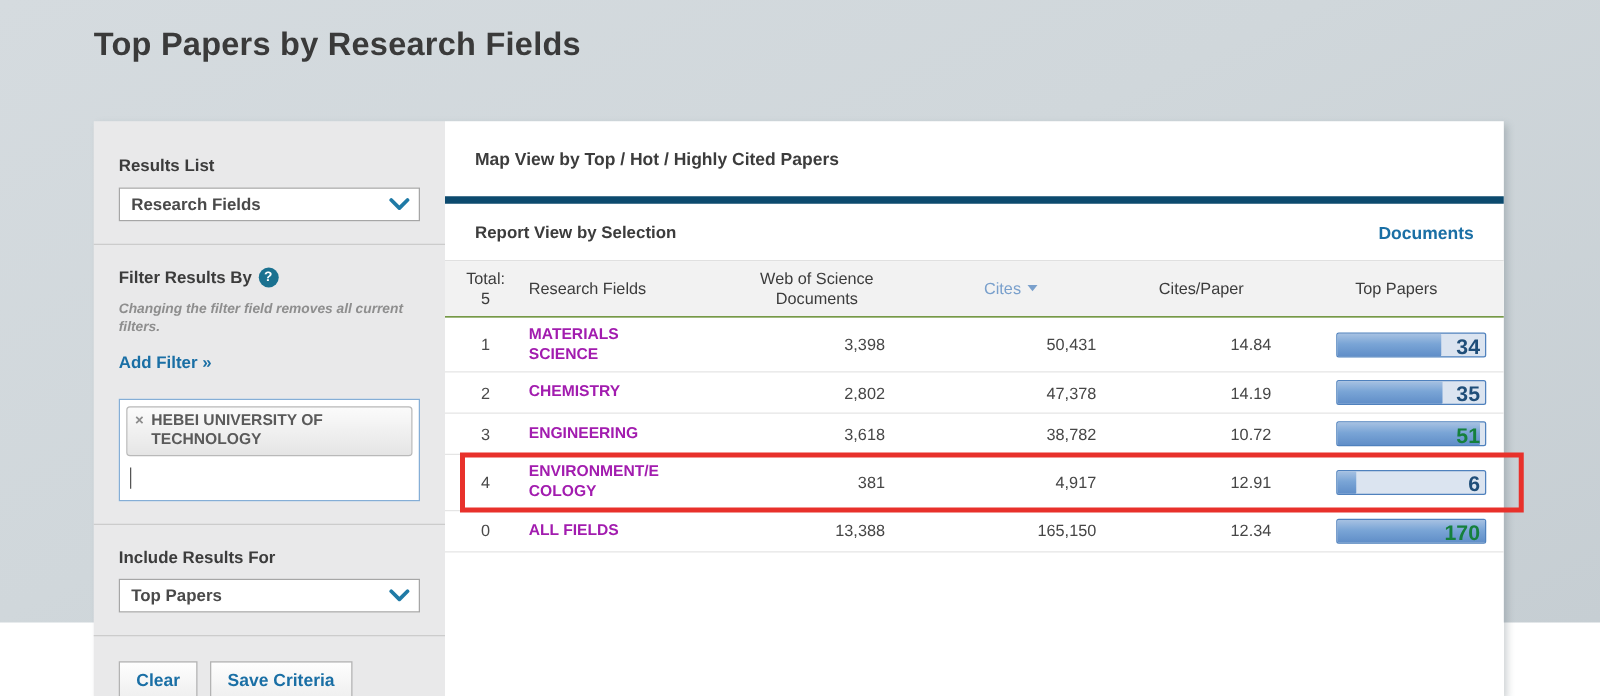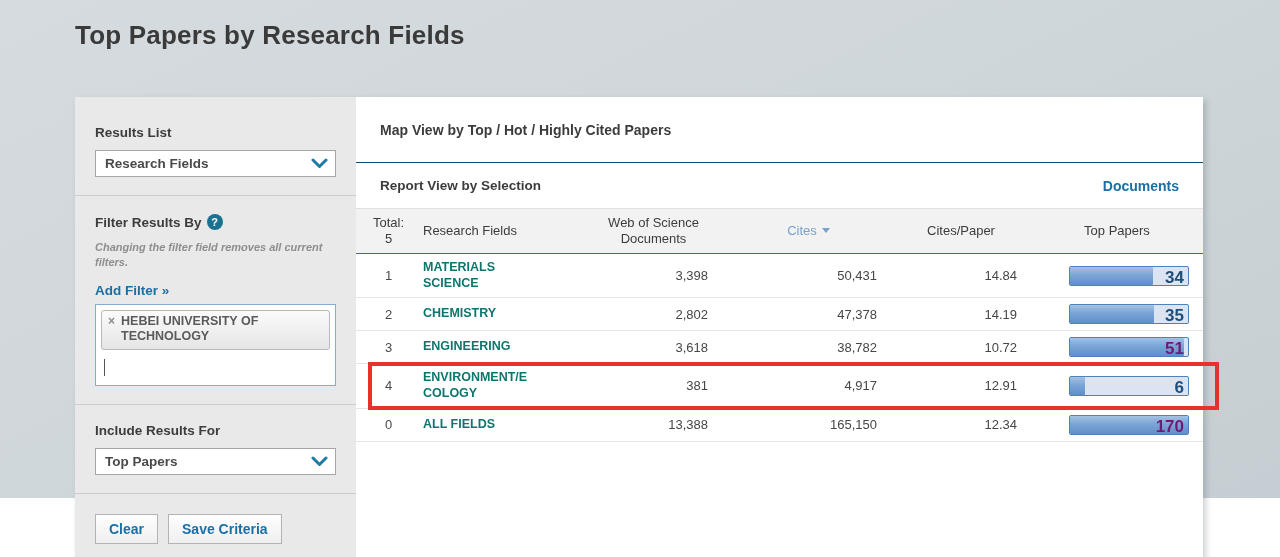--- a/index.html
+++ b/index.html
@@ -40,21 +40,21 @@
     background: #1a7190; color: #fff; font-size: 11px; font-weight: bold;
     text-align: center; line-height: 16px; margin-left: 5px; vertical-align: 1px;
     cursor: pointer;
   }
   .caption {
     font-style: italic; font-weight: bold; color: #8e8e8e;
     font-size: 11px; line-height: 1.35; margin: 1px 0 11px;
   }
   .add-filter {
     display: inline-block; color: #1a6fa5; font-weight: bold; font-size: 13.5px;
-    margin-bottom: 6px; cursor: pointer; text-decoration: none;
+    margin-bottom: 22px; cursor: pointer; text-decoration: none;
   }
   .filter-box {
     background: #fff; border: 1px solid #85aed6; height: 82px; padding: 5px;
   }
   .chip {
     background: linear-gradient(#fbfbfb, #e5e5e5); border: 1px solid #b9b9b9;
     border-radius: 3px; padding: 3px 6px 4px; display: flex; gap: 6px;
     font-size: 12.5px; font-weight: bold; color: #5a5a5a; line-height: 1.25;
     cursor: pointer;
   }
@@ -66,21 +66,21 @@
     background: linear-gradient(#fefefe, #efefef); border: 1px solid #b3b3b3;
     color: #1a6fa5; font-weight: bold; font-size: 14px; padding: 6px 13px;
     font-family: "Liberation Sans", sans-serif; cursor: pointer;
   }
 
   
   .content { flex: 1; background: #ffffff; display: flex; flex-direction: column; }
 
   .map-row {
     height: 66px; flex: none; display: flex; align-items: center;
-    justify-content: space-between; padding: 0 24px; border-bottom: 1px solid #0c4a6e;
+    justify-content: space-between; padding: 0 24px; border-bottom: 6px solid #0c4a6e;
   }
   .map-title { font-weight: bold; font-size: 14px; color: #3c3c3c; }
   .blue-link { color: #1a6fa5; font-weight: bold; font-size: 14px; cursor: pointer; text-decoration: none; }
   .plus-glyph { font-size: 19px; font-weight: bold; margin-left: 5px; vertical-align: -1px; }
 
   .report-row {
     height: 46px; flex: none; display: flex; align-items: center;
     justify-content: space-between; padding: 0 24px; border-bottom: 1px solid #e0e0e0;
   }
   .report-title { font-weight: bold; font-size: 13.5px; color: #3c3c3c; }
@@ -102,42 +102,42 @@
     border-left: 4px solid transparent; border-right: 4px solid transparent;
     border-top: 5px solid #7aa0cc;
   }
 
   .row {
     align-items: center; border-bottom: 1px solid #e5e5e5; padding: 6px 0;
     font-size: 13px; color: #464646; min-height: 16px;
   }
   .cell-rank { text-align: center; color: #4a4a4a; }
   .cell-field {
-    font-weight: bold; color: #0f766e; font-size: 12.5px; line-height: 1.25;
+    font-weight: bold; color: #a21caf; font-size: 12.5px; line-height: 1.25;
     cursor: pointer; text-decoration: none; display: block; padding-left: 2px;
   }
   .cell-num { text-align: right; }
   .col-wos { padding-right: 18px; }
   .col-cites { padding-right: 14px; }
   .col-cpp { padding-right: 14px; }
 
   .bar-wrap { display: flex; justify-content: flex-end; padding-right: 14px; }
   .bar {
     position: relative; width: 120px; height: 20px;
     border: 1px solid #4f81bd; background: #dbe4f0; border-radius: 2px;
   }
   .bar-fill {
     position: absolute; left: 0; top: 0; bottom: 0; border-radius: 1px;
     background: linear-gradient(180deg, #a6c1e2 0%, #7aa5d6 45%, #608ec8 100%);
   }
   .bar-label {
     position: absolute; right: 4px; top: 4px; bottom: 0; display: flex; align-items: center;
     font-size: 17px; font-weight: bold; color: #1f4e79;
   }
-  .bar-label.on-fill { color: #701a75; text-align: center; }
+  .bar-label.on-fill { color: #15803d; text-align: center; }
 
   .row.highlighted { position: relative; }
   .red-outline {
     position: absolute; top: -2px; bottom: -2px; left: 12px; right: -16px;
     border: 4px solid #e8312b; z-index: 5; pointer-events: none;
   }
 </style>
 </head>
 <body>
 

